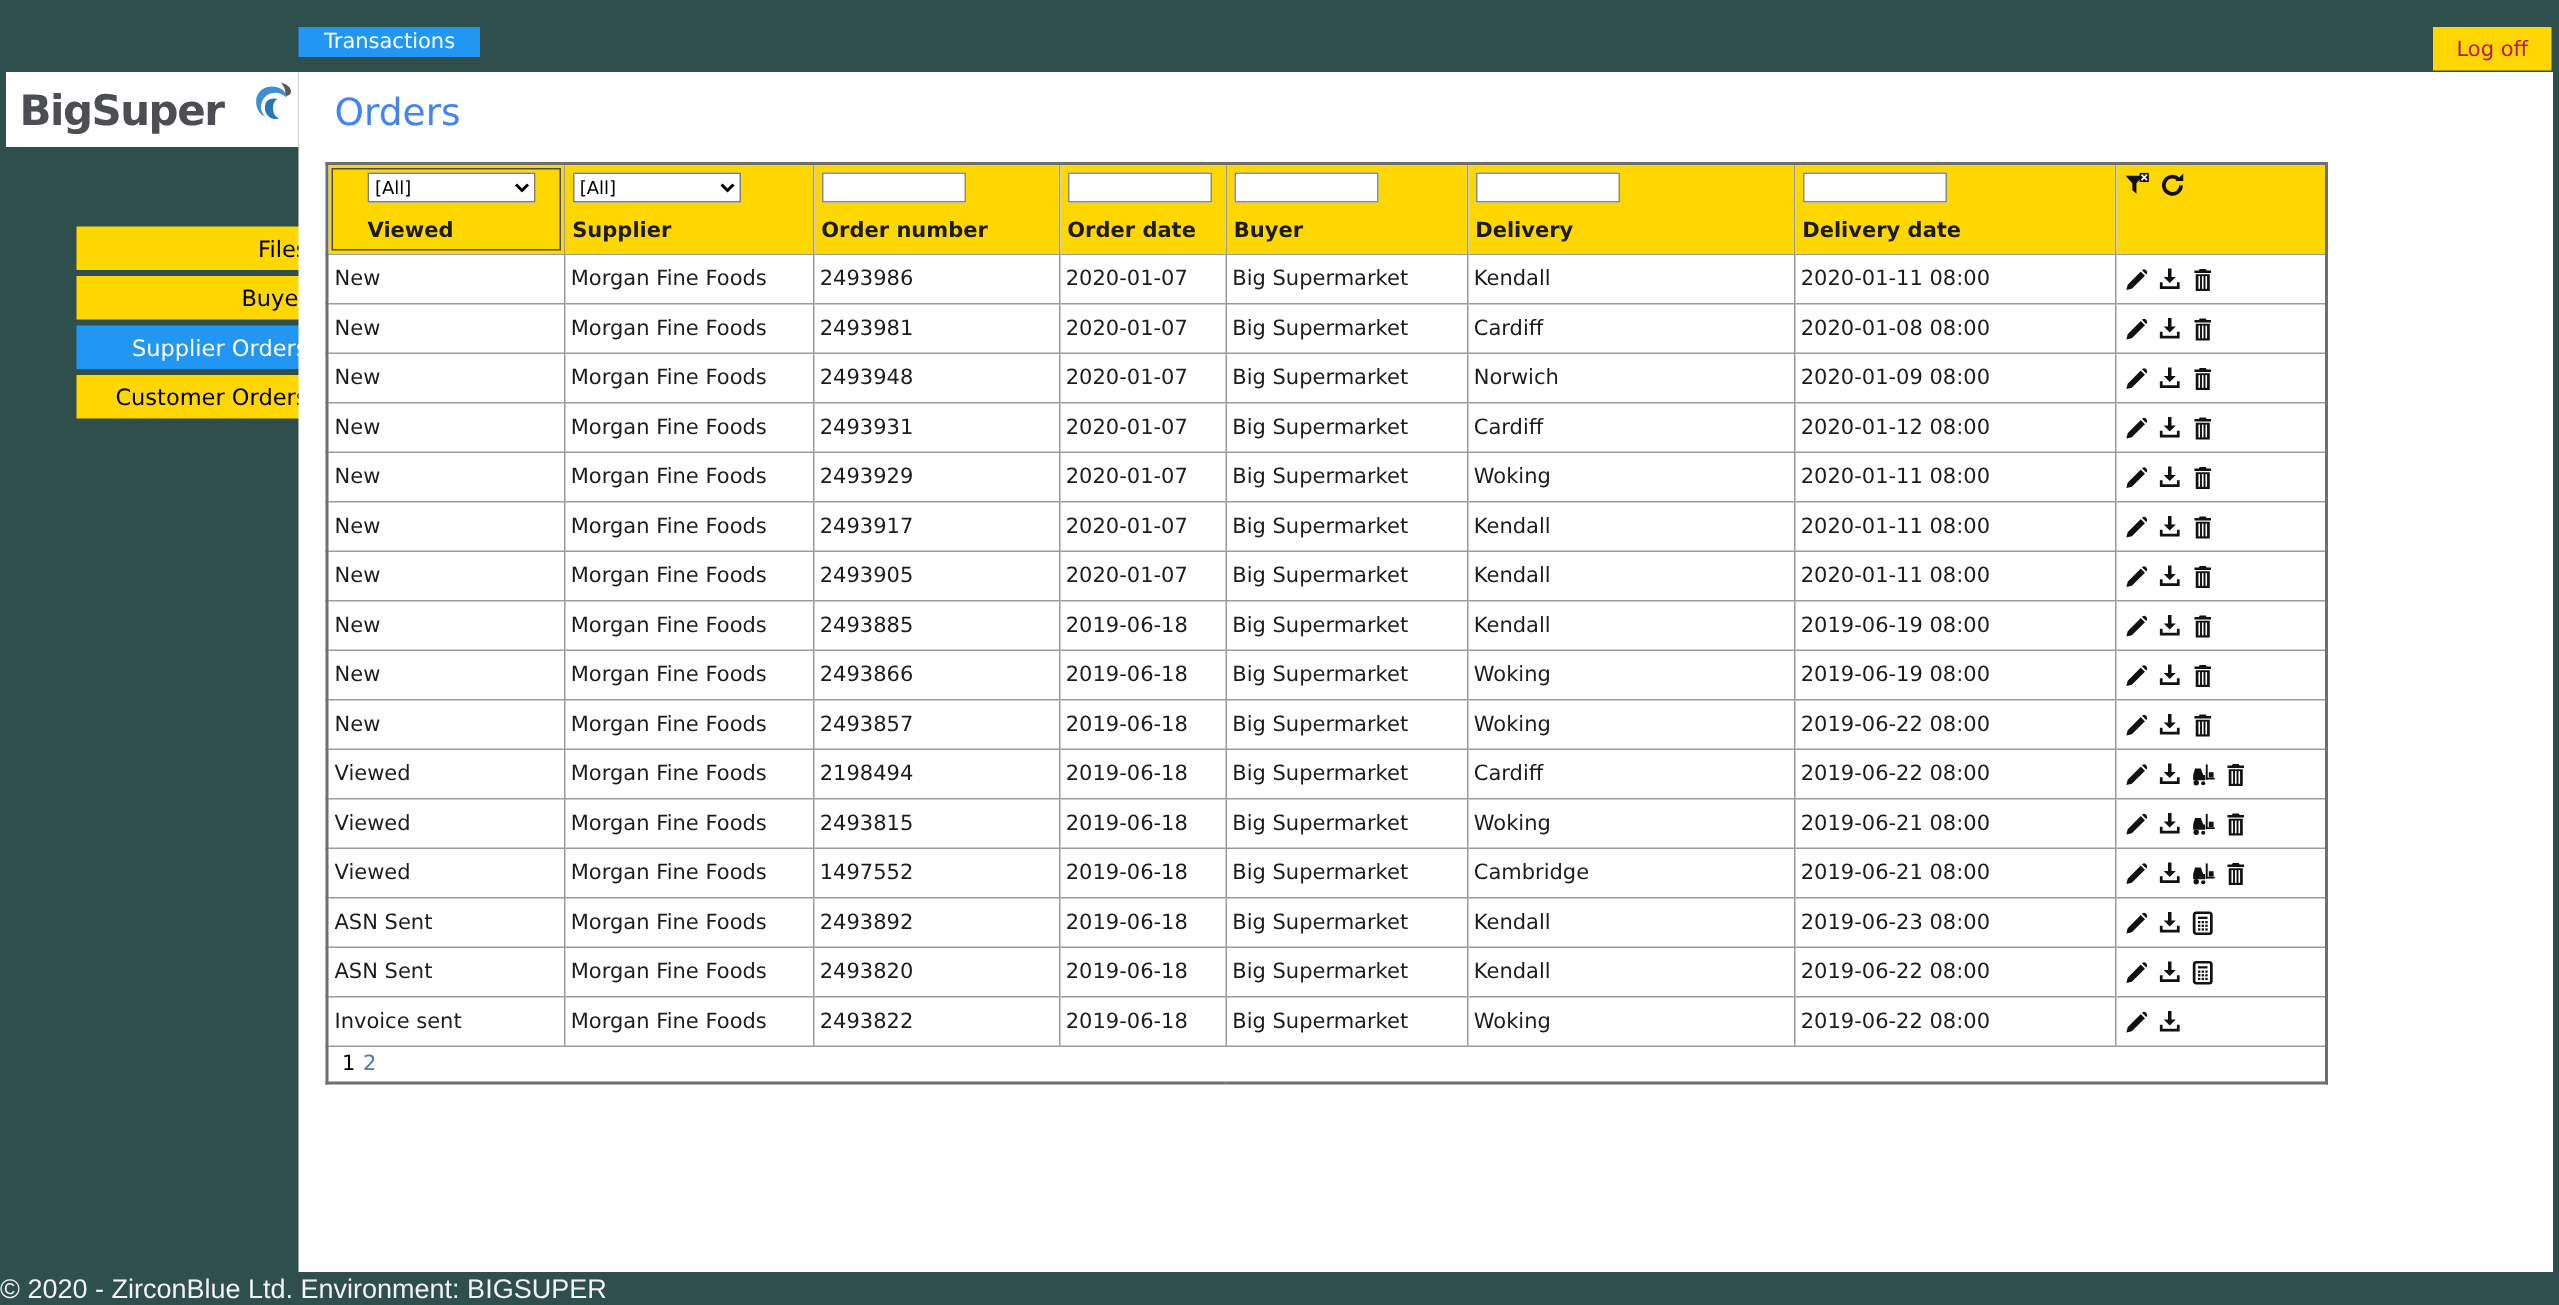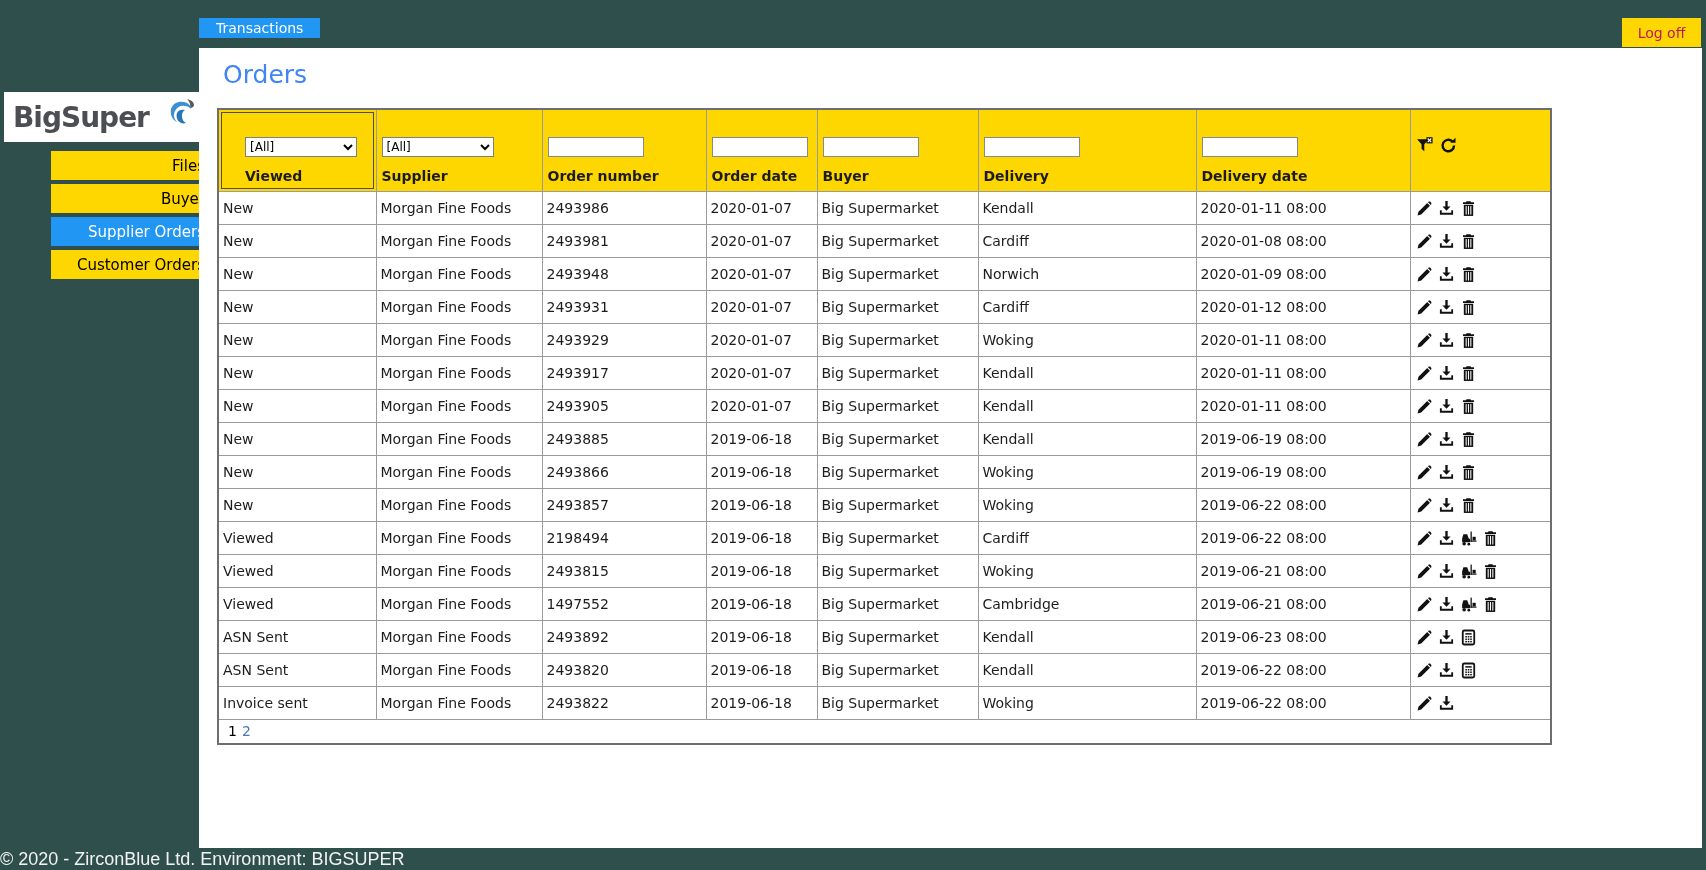--- a/index.html
+++ b/index.html
@@ -15,21 +15,21 @@
     display:flex;align-items:center;padding:0 17px;cursor:pointer;box-sizing:border-box;
   }
   .logoff-btn{
     position:absolute;left:1622px;top:18px;width:79px;height:29px;
     background:#ffd700;color:#be185d;font-size:14px;
     display:flex;align-items:center;justify-content:center;cursor:pointer;
   }
   
   .logo-box{
     position:absolute;left:4px;top:48px;width:195px;height:50px;background:#fff;
-    display:flex;align-items:center;padding-left:9px;box-sizing:border-box;margin-top:44px;
+    display:flex;align-items:center;padding-left:9px;box-sizing:border-box;
   }
   .logo-text{font-size:28px;font-weight:bold;color:#4c4e54;letter-spacing:-1px;}
   .logo-mark{margin-left:8px;margin-top:-4px;}
   
   .main-panel{position:absolute;left:199px;top:48px;width:1503px;height:852px;background:#fff;}
   .page-title{position:absolute;left:24px;top:12px;font-size:25px;color:#4184f3;}
   
   .sidebar{position:absolute;left:51px;top:151px;width:164px;}
   .sb-item{
     height:29px;margin-bottom:4px;background:#ffd700;color:#000;
@@ -42,21 +42,21 @@
     position:absolute;left:18px;top:60px;width:1333px;
     border-collapse:collapse;table-layout:fixed;background:#fff;
     font-size:14px;color:#1c1c1c;border:2px solid #6e6e6e;
   }
   .orders-table th,.orders-table td{border:1px solid #9b9b9b;box-sizing:border-box;}
   .orders-table th{
     background:#ffd700;height:59px;padding:0;vertical-align:bottom;
     text-align:left;font-weight:bold;position:relative;
   }
   .h-wrap{height:59px;box-sizing:border-box;display:flex;flex-direction:column;
-    justify-content:space-between;padding:5px 4px 7px 5px;margin-top:22px;}
+    justify-content:space-between;padding:5px 4px 7px 5px;}
   th.c-status .h-wrap{padding-left:26px;}
   .focus-rect{position:absolute;left:2px;top:2px;right:2px;bottom:2px;
     border:1px solid #4d4d4d;pointer-events:none;}
   .h-label{font-size:14px;}
   .flt-select{width:112px;height:20px;font-size:12px;border:1px solid #7f7f7f;
     background:#fff;font-family:inherit;}
   .flt-input{width:90px;height:16px;font-size:13px;border:1px solid #8a8a8a;padding:1px 2px;}
   .orders-table td{height:33px;padding:0 4px;vertical-align:middle;background:#fff;}
   td.actions{padding:0 0 0 5px;white-space:nowrap;}
   .act-icon{display:inline-block;width:17px;height:17px;margin-right:5px;

